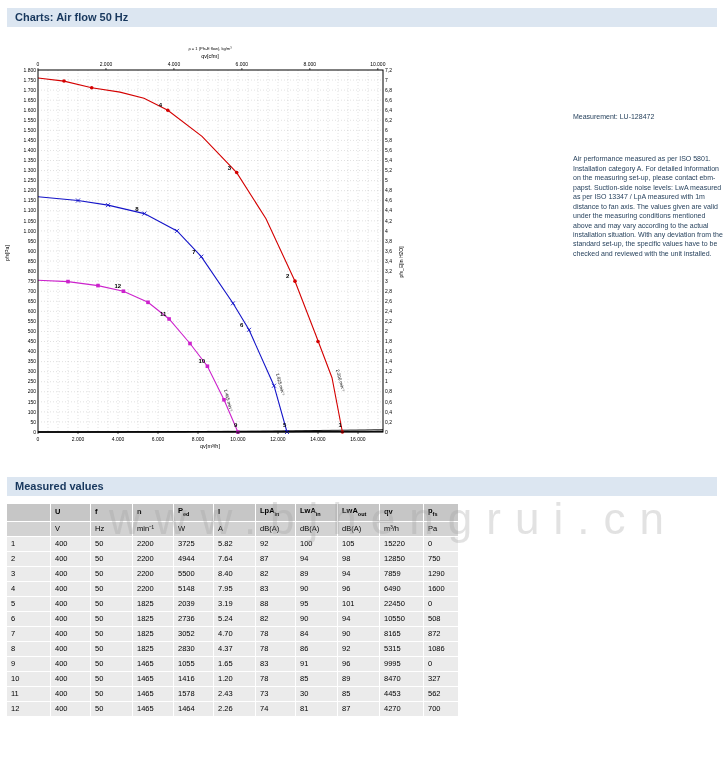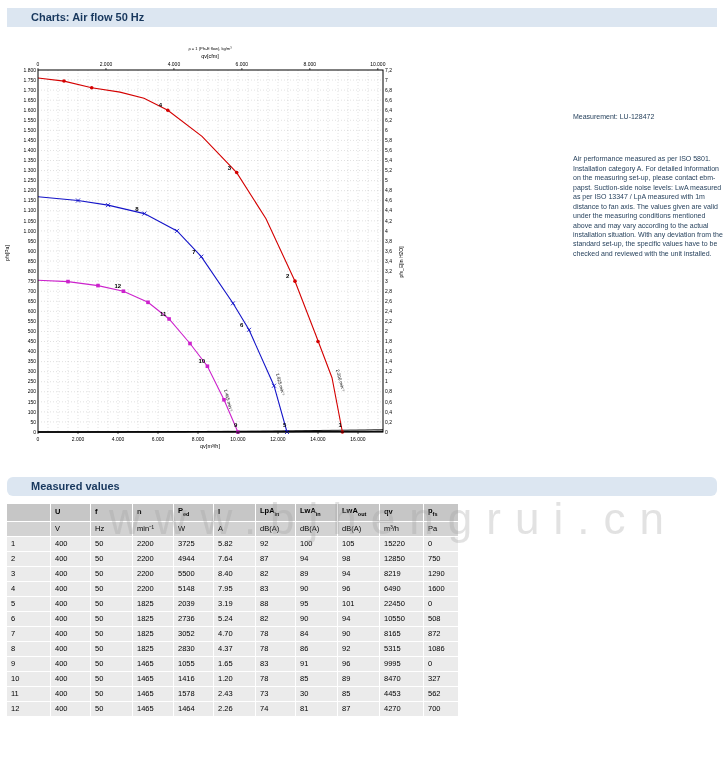--- a/index.html
+++ b/index.html
@@ -1,22 +1,22 @@
 <!DOCTYPE html>
 <html><head>
 <meta charset="utf-8">
 <style>
   html,body{margin:0;padding:0;background:#fff;}
   .page{position:relative;width:724px;height:766px;background:#fff;overflow:hidden;
         font-family:"Liberation Sans",sans-serif;color:#000;}
   .bar{position:absolute;left:7px;width:710px;height:19px;background:#dce6f1;
        color:#17375d;font-weight:bold;font-size:11px;line-height:19px;
-       padding-left:24px;box-sizing:border-box;}
+       padding-left:8px;box-sizing:border-box;}
   #bar-charts{top:8px;}
-  #bar-measured{top:477px;border-radius:6px;}
+  #bar-measured{top:477px;}
   #chart{position:absolute;left:0;top:40px;font-family:"Liberation Sans",sans-serif;}
   #chart text{fill:#000;}
   .side{position:absolute;left:573px;top:112px;width:151px;font-size:7px;
         line-height:1.35;color:#1f3b57;}
   .side .meas{margin-bottom:33px;}
   #mtable{position:absolute;left:6px;top:503px;border-collapse:collapse;
           table-layout:fixed;font-size:7.5px;color:#000;}
   #mtable th,#mtable td{border:1px solid #fff;padding:1px 0 1px 4px;text-align:left;
           height:15px;line-height:12px;box-sizing:border-box;white-space:nowrap;
           overflow:hidden;font-weight:normal;}
@@ -357,21 +357,21 @@
         <tr>
           <td>3</td>
           <td>400</td>
           <td>50</td>
           <td>2200</td>
           <td>5500</td>
           <td>8.40</td>
           <td>82</td>
           <td>89</td>
           <td>94</td>
-          <td>8219</td>
+          <td>7859</td>
           <td>1290</td>
         </tr>
         <tr>
           <td>4</td>
           <td>400</td>
           <td>50</td>
           <td>2200</td>
           <td>5148</td>
           <td>7.95</td>
           <td>83</td>

